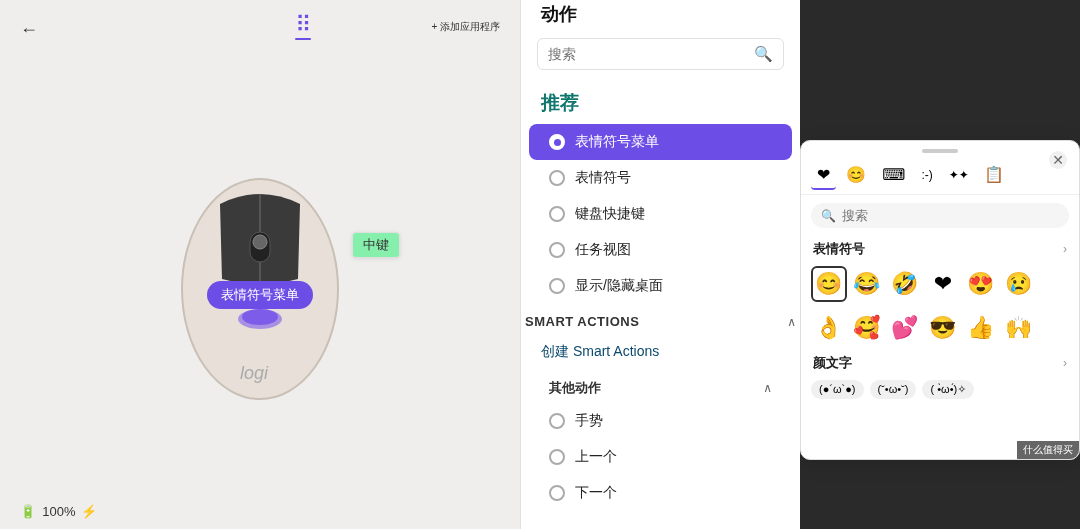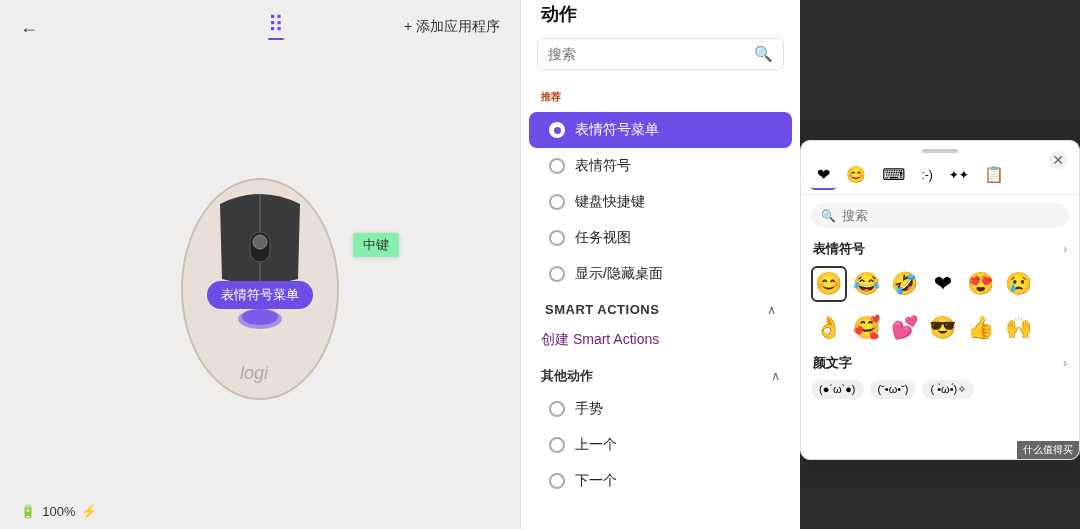--- a/index.html
+++ b/index.html
@@ -56,21 +56,21 @@
       background: #6c4de6;
       border-radius: 1px;
     }
 
     .add-app-btn {
       display: flex;
       align-items: center;
       gap: 6px;
       cursor: pointer;
       color: #333;
-      font-size: 14px;
+      font-size: 10px;
       margin-left: 60px;
     }
 
     .mouse-container {
       flex: 1;
       display: flex;
       justify-content: center;
       align-items: center;
       position: relative;
     }
@@ -157,23 +157,23 @@
       color: #999;
       background: transparent;
     }
 
     .search-icon-svg {
       color: #999;
       font-size: 15px;
     }
 
     .section-label {
-      font-size: 10px;
+      font-size: 19px;
       font-weight: 600;
-      color: #c2410c;
+      color: #0f766e;
       padding: 4px 20px 8px;
     }
 
     .action-item {
       display: flex;
       align-items: center;
       gap: 10px;
       padding: 9px 20px;
       cursor: pointer;
       border-radius: 8px;
@@ -214,47 +214,47 @@
 
     .item-label {
       font-size: 14px;
       color: #222;
     }
 
     .smart-actions-header {
       display: flex;
       align-items: center;
       justify-content: space-between;
-      padding: 10px 24px 6px;
+      padding: 10px 4px 6px;
     }
 
     .smart-actions-title {
       font-size: 13px;
       font-weight: 700;
       color: #333;
       letter-spacing: 0.5px;
     }
 
     .chevron-icon {
       font-size: 12px;
       color: #666;
     }
 
     .create-smart-action {
       padding: 8px 20px;
       cursor: pointer;
       font-size: 14px;
-      color: #701a75;
+      color: #0c4a6e;
     }
 
     .other-actions-header {
       display: flex;
       align-items: center;
       justify-content: space-between;
-      padding: 10px 20px 6px;
+      padding: 10px 28px 6px;
     }
 
     .other-actions-title {
       font-size: 13px;
       font-weight: 700;
       color: #333;
     }
 
     .action-list-items {
       display: flex;

